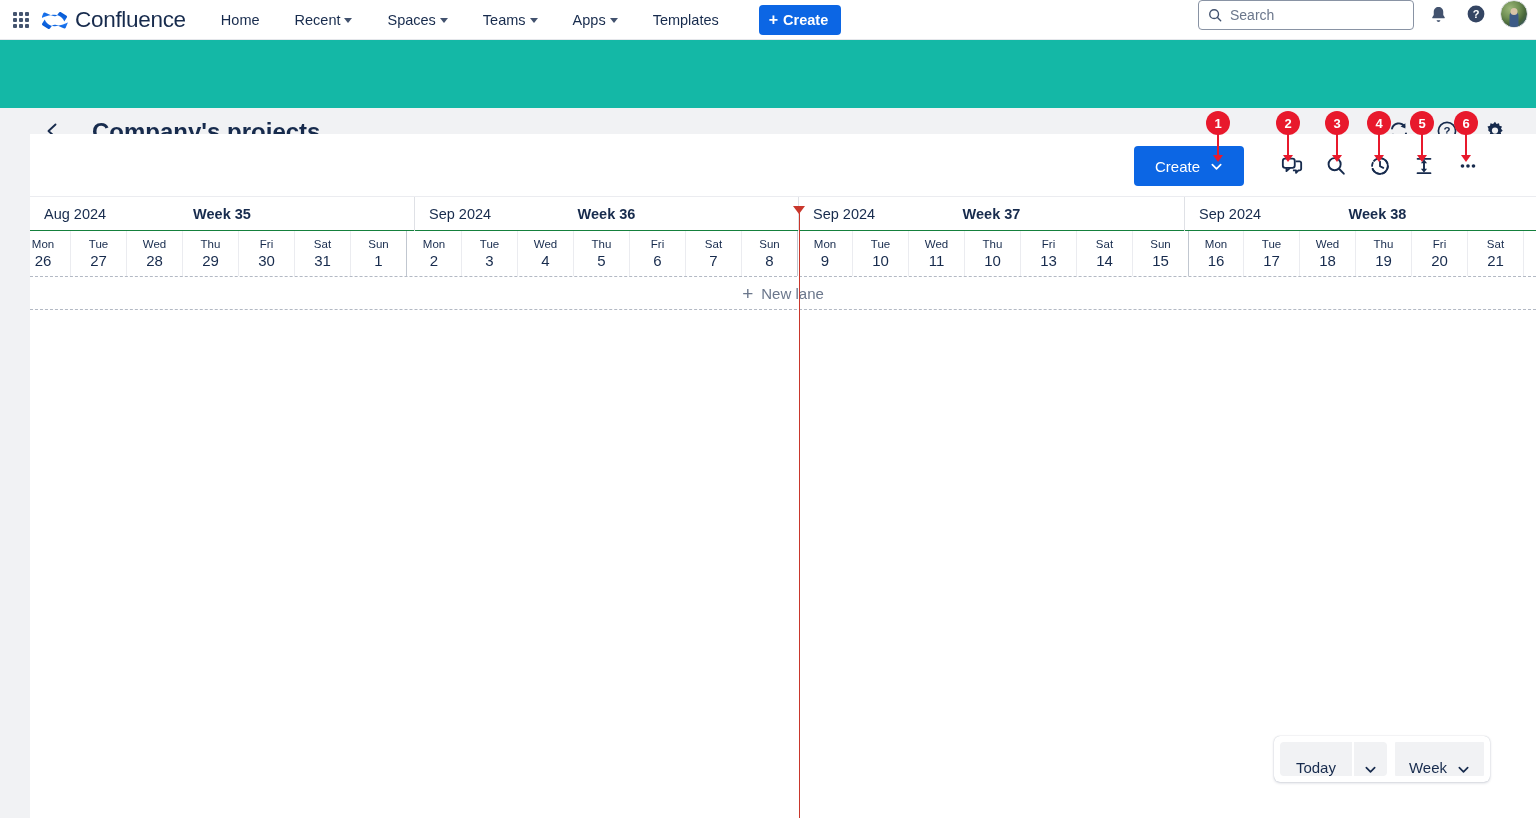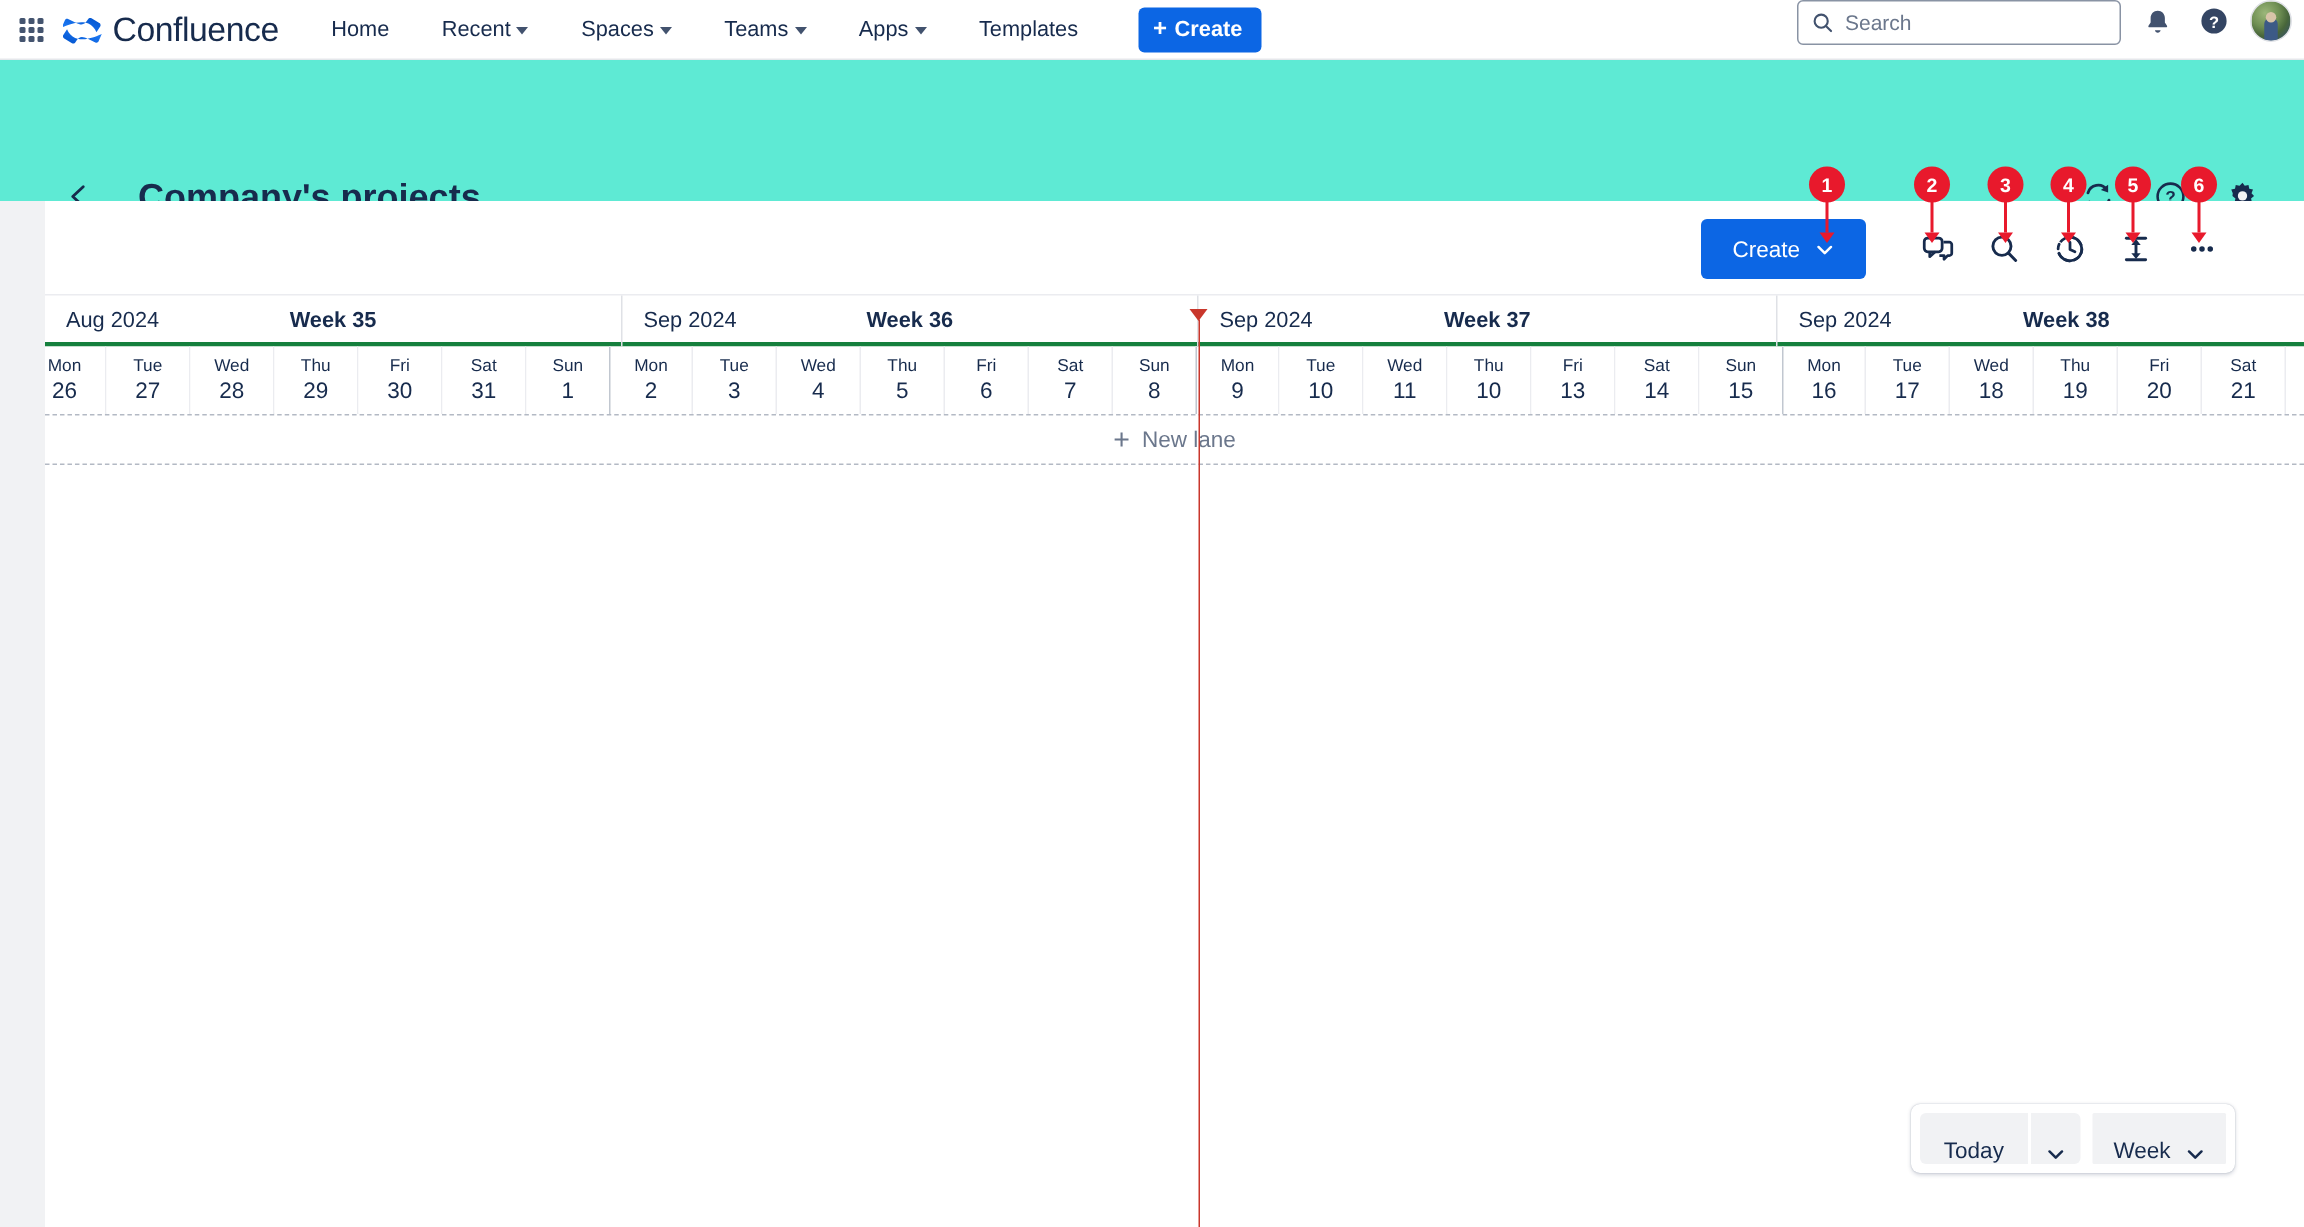--- a/index.html
+++ b/index.html
@@ -61,21 +61,21 @@
   .avatar::after {
     content: ""; position: absolute; left: 50%; top: 42%; transform: translateX(-50%);
     width: 9px; height: 16px; border-radius: 4px 4px 0 0; background: #3c5a86;
   }
   .avatar::before {
     content: ""; position: absolute; left: 50%; top: 28%; transform: translateX(-50%);
     width: 7px; height: 7px; border-radius: 50%; background: #d8c4a8; z-index: 2;
   }
 
   
-  .pagehead { position: absolute; top: 40px; left: 0; width: 1536px; height: 94px; background: #5eead4; }
+  .pagehead { position: absolute; top: 40px; left: 0; width: 1536px; height: 68px; background: #14b8a6; }
   .back-btn { position: absolute; left: 40px; top: 78px; width: 26px; height: 26px;
               display: flex; align-items: center; justify-content: center; cursor: pointer; border-radius: 4px; }
   .page-title { position: absolute; left: 92px; top: 78px; font-size: 24px; font-weight: 600; color: #172b4d; }
   .head-icons { position: absolute; right: 28px; top: 78px; display: flex; align-items: center; gap: 22px; }
   .head-icons .icon-btn { width: 26px; height: 26px; }
 
   
   .canvas {
     position: absolute; left: 30px; top: 134px; width: 1506px; height: 684px;
     background: #ffffff; overflow: hidden;
@@ -85,21 +85,21 @@
   .tb-create {
     display: flex; align-items: center; justify-content: center; gap: 10px;
     background: #0c66e4; color: #fff; font-size: 15px; font-weight: 500;
     width: 110px; height: 40px; border-radius: 4px; cursor: pointer; border: none; margin-right: 24px;
   }
   .tb-icon { width: 40px; height: 40px; display: flex; align-items: center; justify-content: center;
              cursor: pointer; border-radius: 4px; margin-left: 4px; }
 
   
   .tl-header { position: relative; border-top: 1px solid #ebecf0; }
-  .month-row { display: flex; height: 34px; border-bottom: 3px solid #15803d; }
+  .month-row { display: flex; height: 34px; border-bottom: 1px solid #15803d; }
   .month-cell {
     position: relative; display: flex; align-items: center; height: 34px;
     border-right: 1px solid #dfe1e6; padding-left: 14px;
     font-size: 14.5px; color: #172b4d;
   }
   .month-cell .wk {
     position: absolute; left: 50%; transform: translateX(-50%);
     font-weight: 700; font-size: 14.5px; color: #172b4d;
   }
   .day-row { display: flex; height: 45px; border-bottom: 1px solid #dfe1e6; }

